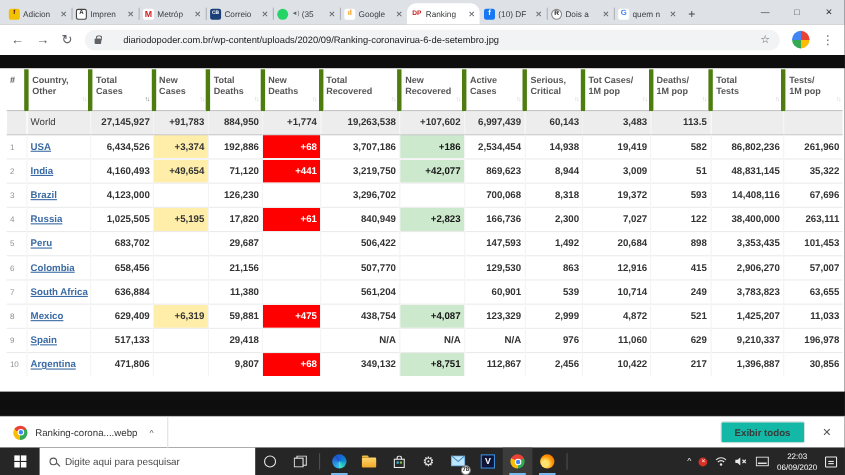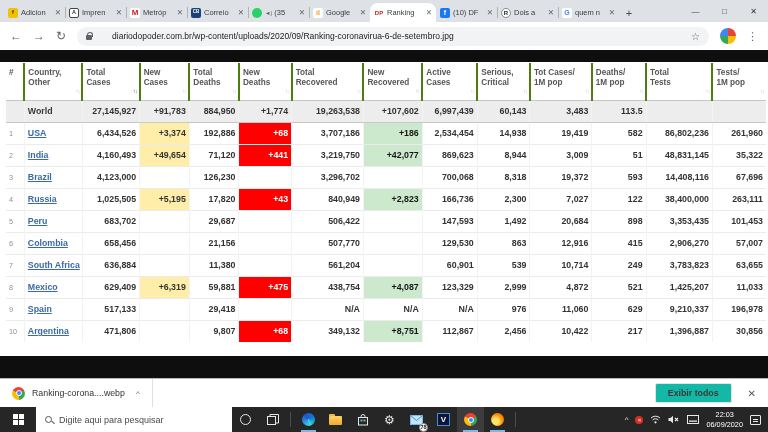--- a/index.html
+++ b/index.html
@@ -46,31 +46,31 @@
   .avatar{width:16px;height:16px;border-radius:50%;flex:none;
           background:conic-gradient(#e94335 0 90deg,#fbbc05 90deg 180deg,#34a853 180deg 270deg,#4285f4 270deg 360deg)}
   .kebab{color:#5f6368;font-size:11px}
 
   
   .content{position:relative;height:328px;background:#0e0e0e}
   .sheet{position:absolute;top:12px;left:0;right:0;height:294px;background:#fff;padding:1px 2px 0 6px}
   table{width:100%;border-collapse:collapse;table-layout:fixed}
   th{font-size:8.2px;color:#565656;text-align:left;vertical-align:top;padding:5px 3px 3px;height:37px;
      border-bottom:1px solid #c6c6c6;font-weight:bold;position:relative;line-height:1.2}
-  th+th{border-left:2px solid #4d7c0f}
+  th+th{border-left:4px solid #4d7c0f}
   th .sort{position:absolute;right:2px;bottom:4px;font-size:6px;color:#cacaca;letter-spacing:-1px;font-weight:normal}
   th.sorted .sort{color:#6d6d6d}
   td{padding:0 3px;height:22px;text-align:right;font-size:8.8px;font-weight:600;color:#333;
      border-top:1px solid #ebebeb;white-space:nowrap;overflow:hidden}
   td+td{border-left:1px solid #f3f3f3}
   tr.world td{background:#ededed;border-top:1px solid #b5b5b5;border-bottom:1px solid #c8c8c8}
   td.rank{color:#919191;text-align:left;font-weight:normal;font-size:7.3px}
   td.country{text-align:left}
   td.country a{color:#3b6ba5;font-weight:bold;text-decoration:underline}
-  tr.world td.country{font-weight:700;color:#3a3a3a}
+  tr.world td.country{font-weight:400;color:#3a3a3a}
   td.hl-yellow{background:#FFEEAA}
   td.hl-red{background:#FF0000;color:#fff;font-weight:bold}
   td.hl-green{background:#CDE9CD;color:#161616;font-weight:bold}
 
   
   .dlbar{height:29px;background:#fff;border-top:1px solid #b9b9b9;display:flex;align-items:center;padding:0 12px}
   .dlchip{display:flex;align-items:center;gap:7px;height:100%;padding-right:12px;border-right:1px solid #e0e0e0}
   .chrome-ball{width:13px;height:13px;border-radius:50%;position:relative;flex:none;
     background:conic-gradient(from -60deg,#ea4335 0 120deg,#34a853 120deg 240deg,#fbbc05 240deg 360deg)}
   .chrome-ball::after{content:"";position:absolute;inset:3.5px;background:#4285f4;border:1px solid #fff;border-radius:50%}
@@ -294,21 +294,21 @@
               <td>593</td>
               <td>14,408,116</td>
               <td>67,696</td>
             </tr>
             <tr>
               <td class="rank">4</td>
               <td class="country"><a>Russia</a></td>
               <td>1,025,505</td>
               <td class="hl-yellow">+5,195</td>
               <td>17,820</td>
-              <td class="hl-red">+43</td>
+              <td class="hl-red">+61</td>
               <td>840,949</td>
               <td class="hl-green">+2,823</td>
               <td>166,736</td>
               <td>2,300</td>
               <td>7,027</td>
               <td>122</td>
               <td>38,400,000</td>
               <td>263,111</td>
             </tr>
             <tr>

